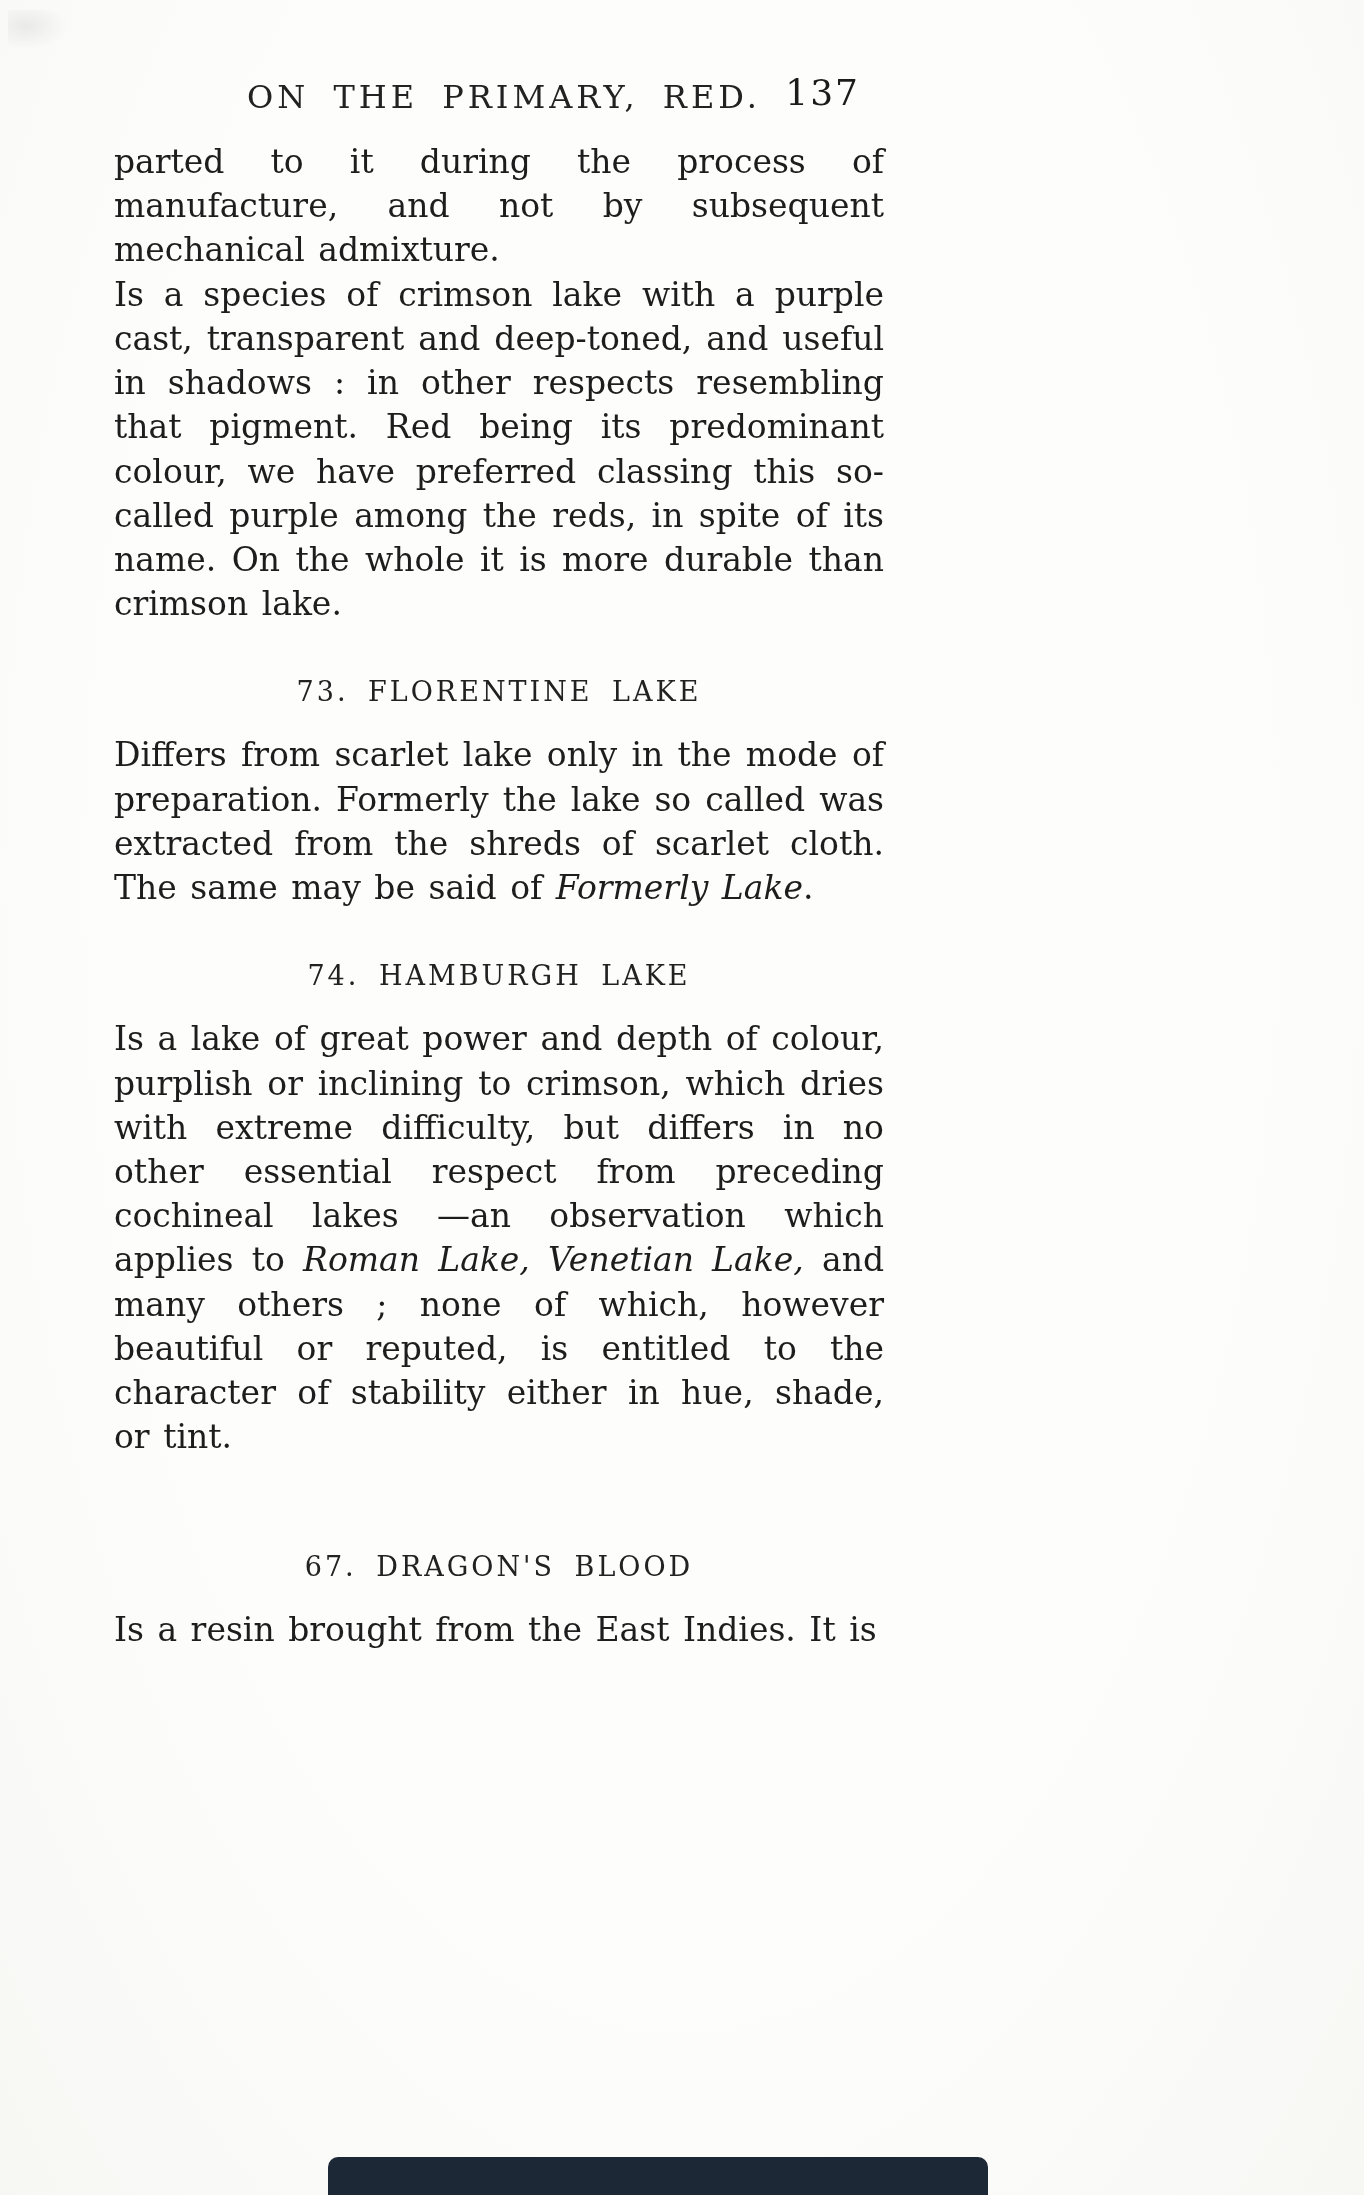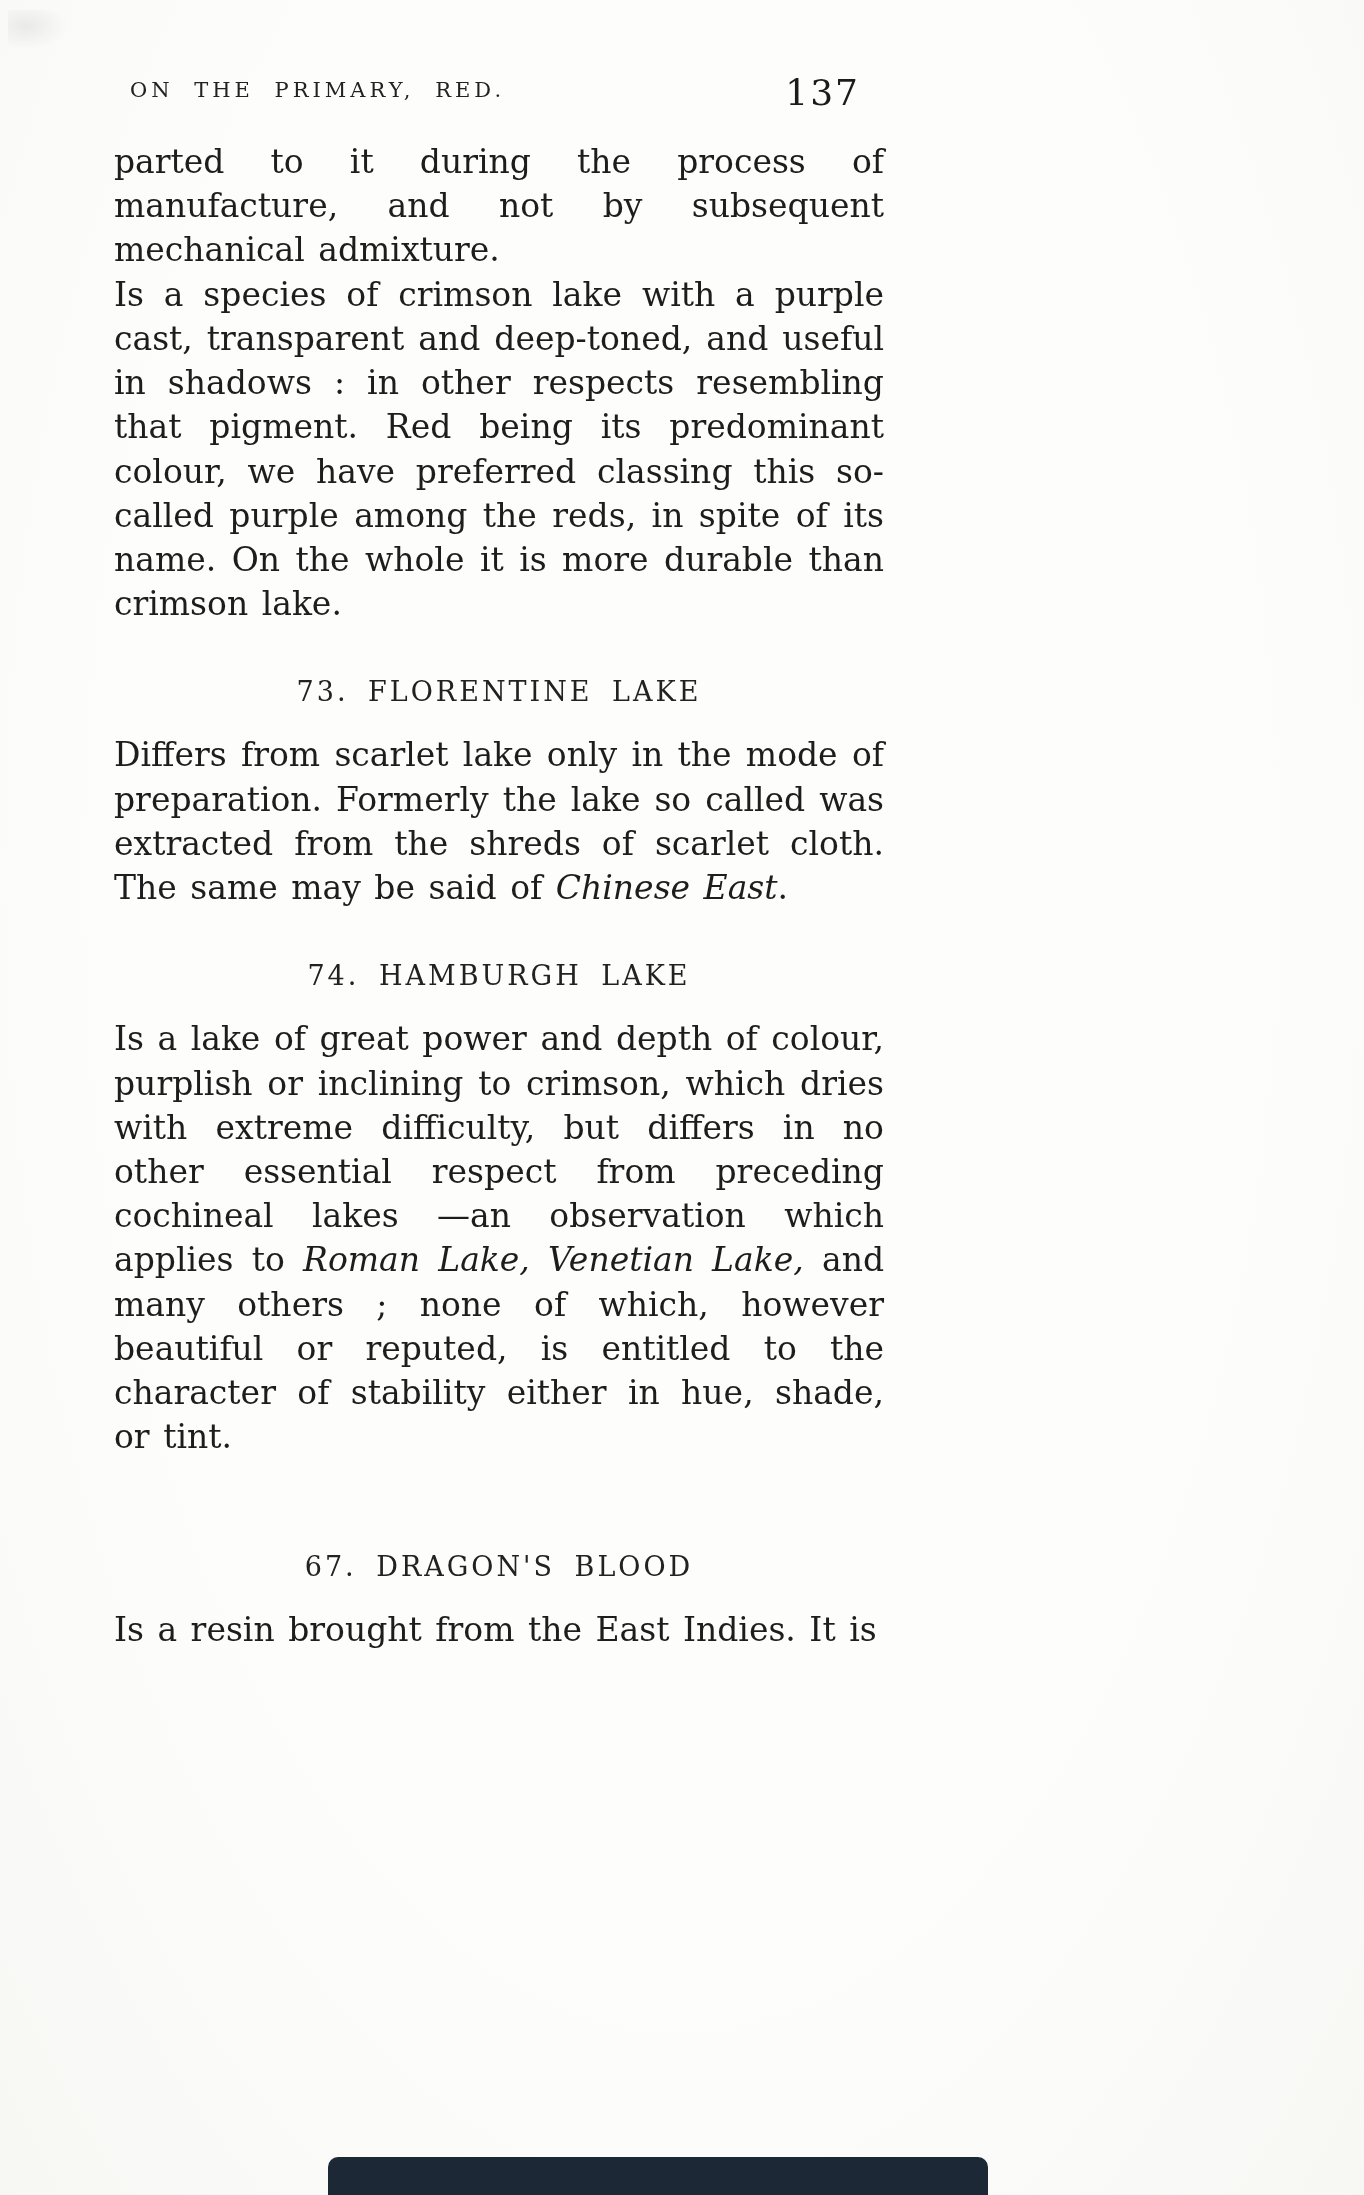--- a/index.html
+++ b/index.html
@@ -24,25 +24,25 @@
     left: 114px;
     width: 770px;
   }
   .running-head {
     position: relative;
     height: 44px;
     margin-bottom: 24px;
   }
   .head-title {
     position: absolute;
-    left: 16px;
+    left: 10px;
     right: 0;
     top: 6px;
-    text-align: left;
-    font-size: 21px;
+    text-align: center;
+    font-size: 32px;
     letter-spacing: 4px;
     word-spacing: 10px;
     color: #222;
   }
   .page-number {
     position: absolute;
     right: 24px;
     top: 0;
     font-size: 36px;
     letter-spacing: 2px;
@@ -105,21 +105,21 @@
     <p class="body-text">
       <span>parted to it during the process of manufacture, and not by subsequent mechanical admixture.</span>
     </p>
 
     <p class="body-text">
       <span>Is a species of crimson lake with a purple cast, transparent and deep-toned, and useful in shadows : in other respects resembling that pigment. Red being its predominant colour, we have preferred classing this so-called purple among the reds, in spite of its name. On the whole it is more durable than crimson lake.</span>
     </p>
 
     <h2 class="section-heading">73. FLORENTINE LAKE</h2>
     <p class="body-text">
-      <span>Differs from scarlet lake only in the mode of preparation. Formerly the lake so called was extracted from the shreds of scarlet cloth. The same may be said of </span><i>Chinese East</i><span>.</span>
+      <span>Differs from scarlet lake only in the mode of preparation. Formerly the lake so called was extracted from the shreds of scarlet cloth. The same may be said of </span><i>Formerly Lake</i><span>.</span>
     </p>
 
     <h2 class="section-heading">74. HAMBURGH LAKE</h2>
     <p class="body-text">
       <span>Is a lake of great power and depth of colour, purplish or inclining to crimson, which dries with extreme difficulty, but differs in no other essential respect from preceding cochineal lakes —an observation which applies to </span><i>Roman Lake,</i><span> </span><i>Venetian Lake,</i><span> and many others ; none of which, however beautiful or reputed, is entitled to the character of stability either in hue, shade, or tint.</span>
     </p>
 
     <h2 class="section-heading extra-gap">67. DRAGON'S BLOOD</h2>
     <p class="body-text">
       <span>Is a resin brought from the East Indies. It is</span>

